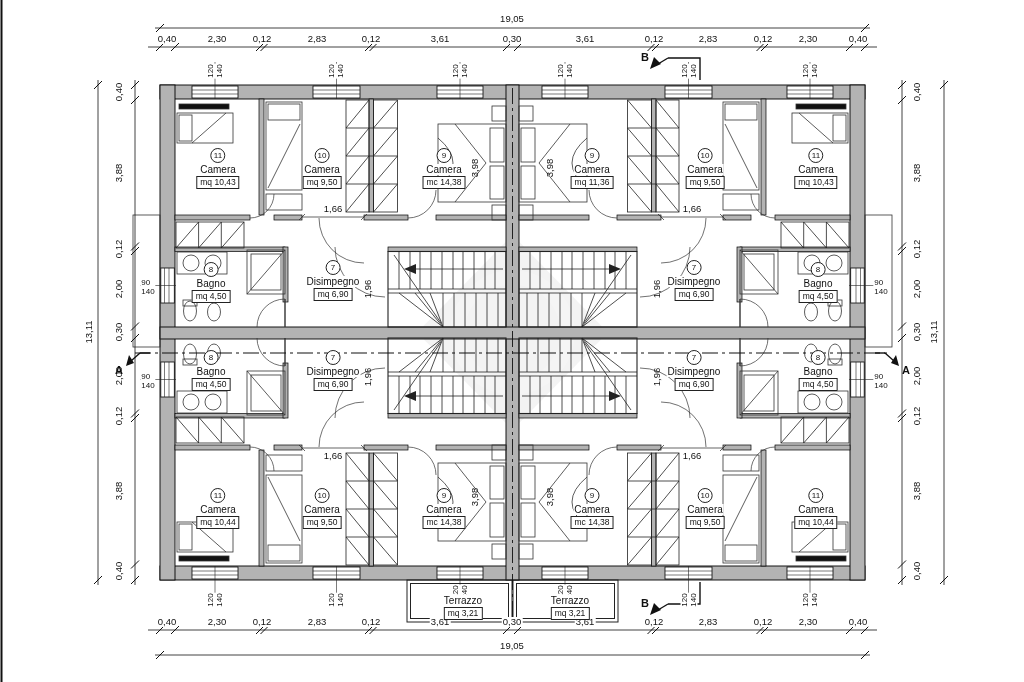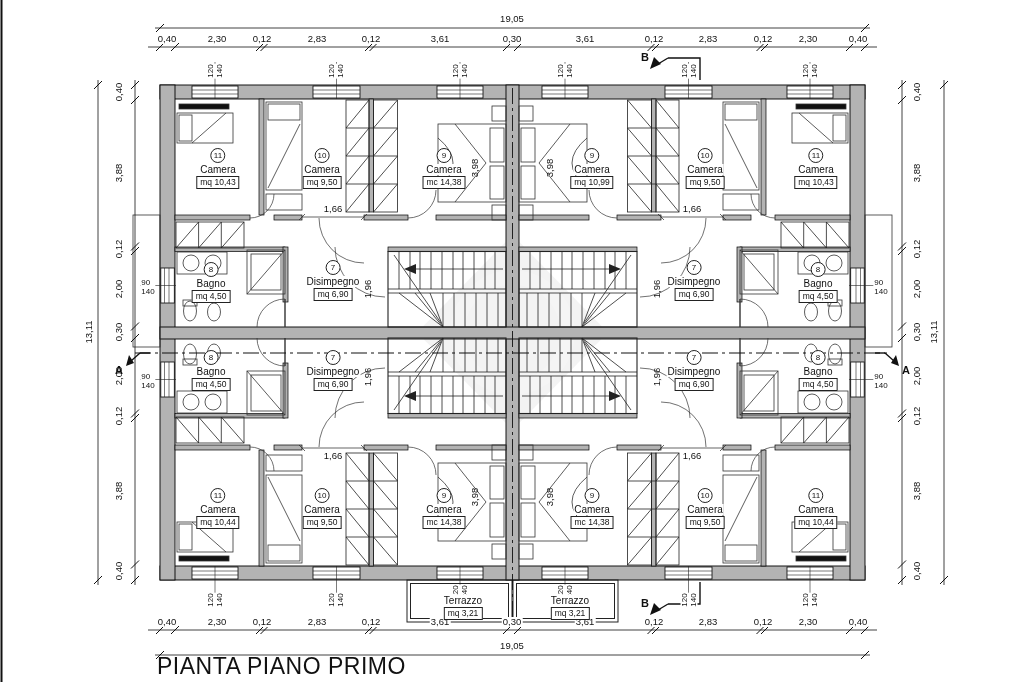--- a/index.html
+++ b/index.html
@@ -455,21 +455,21 @@
 </div>
 <div class="room" style="left:333px;top:260px">
   <span class="circ">7</span>
   <span class="rname">Disimpegno</span>
   <span class="rarea">mq 6,90</span>
 </div>
 
 <div class="room" style="left:592px;top:148px">
   <span class="circ">9</span>
   <span class="rname">Camera</span>
-  <span class="rarea">mq 10,99</span>
+  <span class="rarea">mq 11,36</span>
 </div>
 <div class="room" style="left:705px;top:148px">
   <span class="circ">10</span>
   <span class="rname">Camera</span>
   <span class="rarea">mq 9,50</span>
 </div>
 <div class="room" style="left:816px;top:148px">
   <span class="circ">11</span>
   <span class="rname">Camera</span>
   <span class="rarea">mq 10,43</span>
@@ -539,15 +539,14 @@
 
 <div class="room" style="left:463px;top:595px">
   <span class="rname">Terrazzo</span>
   <span class="rarea">mq 3,21</span>
 </div>
 <div class="room" style="left:570px;top:595px">
   <span class="rname">Terrazzo</span>
   <span class="rarea">mq 3,21</span>
 </div>
 
-<div id="title">PIANTA PIANO PRIMO</div>
 
 </div>
 
 </body></html>

